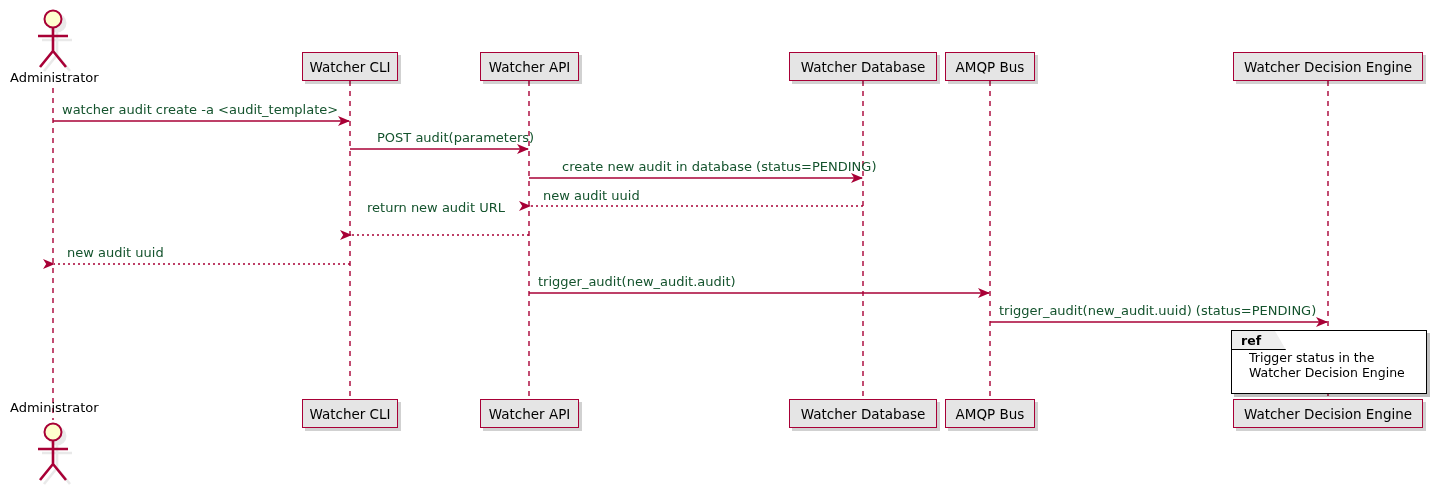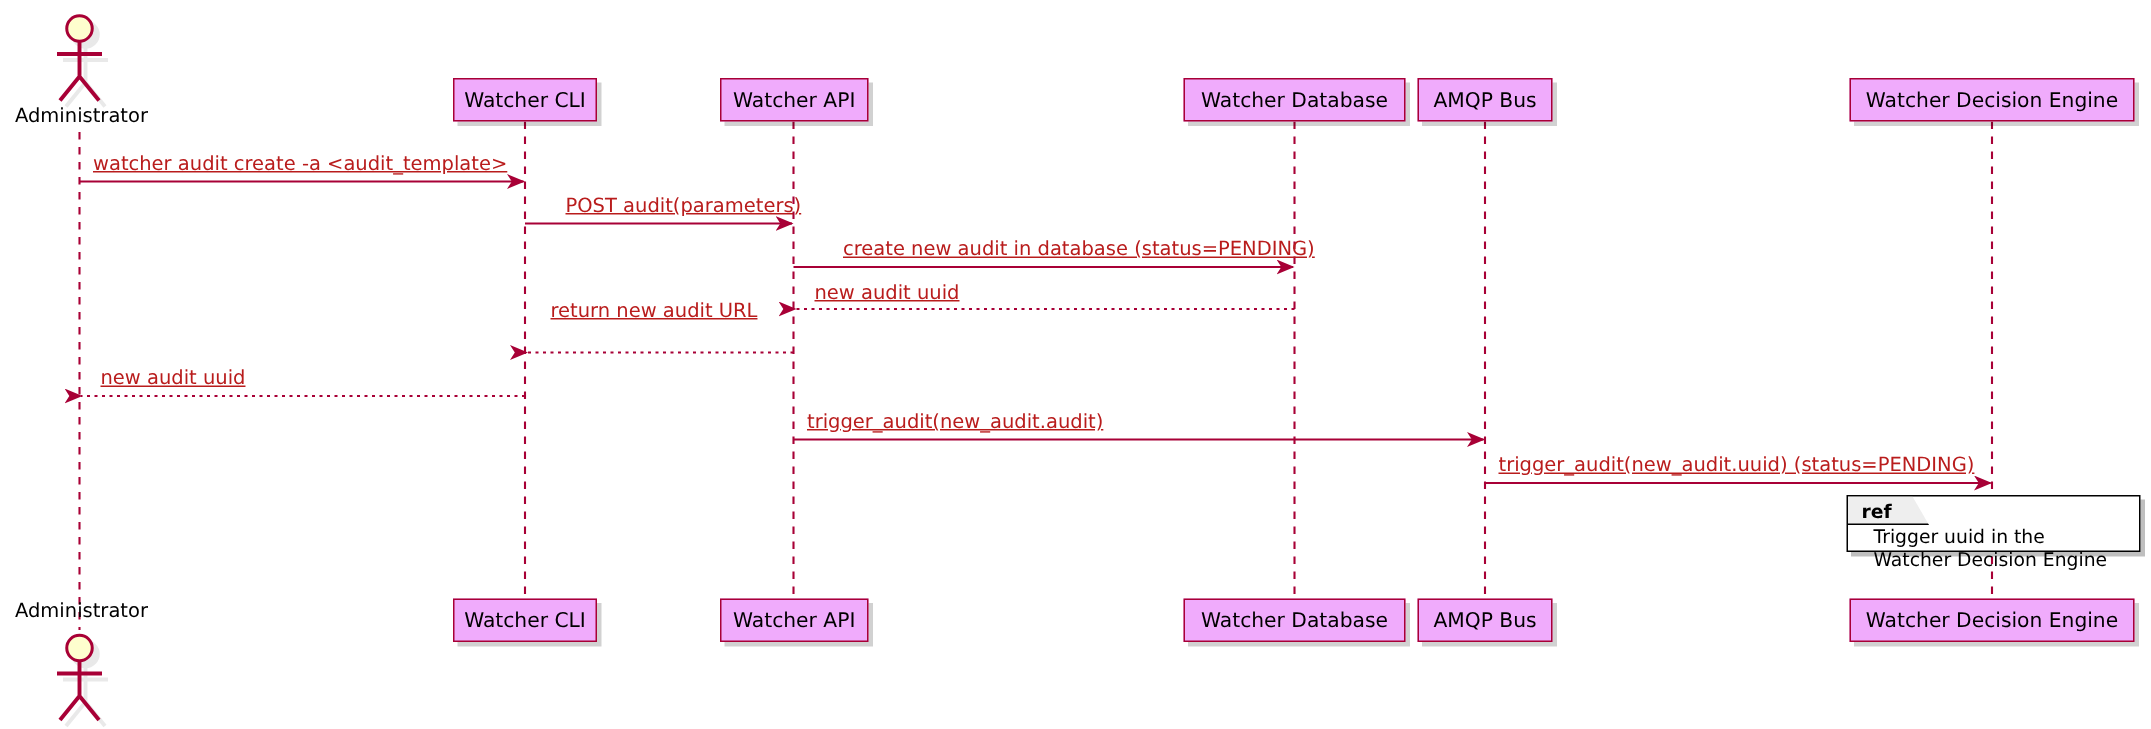--- a/index.html
+++ b/index.html
@@ -1,21 +1,21 @@
 <!DOCTYPE html>
 <html><head>
 <meta charset="utf-8">
 <style>
   html,body{margin:0;padding:0;background:#FFFFFF;}
   body{width:1434px;height:486px;position:relative;overflow:hidden;
        font-family:"DejaVu Sans","Liberation Sans",sans-serif;}
   #diagram{position:absolute;left:0;top:0;width:1434px;height:486px;}
-  .lbl{position:absolute;white-space:pre;font-size:13px;color:#b91c1c;
-       font-family:"DejaVu Sans","Liberation Sans",sans-serif;text-decoration:underline;}
-  .pbox{position:absolute;background:#f0abfc;border:1.5px solid #A80036;
+  .lbl{position:absolute;white-space:pre;font-size:13px;color:#14532d;
+       font-family:"DejaVu Sans","Liberation Sans",sans-serif;}
+  .pbox{position:absolute;background:#e5e5e5;border:1.5px solid #A80036;
         box-shadow:3px 3px 0px 0px rgba(0,0,0,0.18);
         display:flex;align-items:center;justify-content:center;
         font-size:13.5px;color:#000000;white-space:nowrap;box-sizing:border-box;}
   .actorname{position:absolute;font-size:13px;color:#000;white-space:nowrap;}
   .refbox{position:absolute;background:#FFFFFF;border:1.5px solid #000000;
           box-shadow:3px 3px 0px 0px rgba(0,0,0,0.25);box-sizing:border-box;}
   .reftab{position:absolute;left:0;top:0;height:18px;background:#EEEEEE;
           border-right:1.5px solid #000;border-bottom:1.5px solid #000;}
   .reftxt{position:absolute;font-size:12.5px;color:#000;line-height:16px;white-space:pre;}
   .reflabel{position:absolute;font-size:12.5px;font-weight:bold;color:#000;}
@@ -117,19 +117,19 @@
       <div class="lbl" style="left: 62px; top: 102px;">watcher audit create -a &lt;audit_template&gt;</div>
       <div class="lbl" style="left: 359px; top: 130px; margin-left: 18px;">POST audit(parameters)</div>
       <div class="lbl" style="left: 562px; top: 159px;">create new audit in database (status=PENDING)</div>
       <div class="lbl" style="left: 543px; top: 188px;">new audit uuid</div>
       <div class="lbl" style="left: 367px; top: 200px;">return new audit URL</div>
       <div class="lbl" style="left: 67px; top: 245px;">new audit uuid</div>
       <div class="lbl" style="left: 538px; top: 274px;">trigger_audit(new_audit.audit)</div>
       <div class="lbl" style="left: 999px; top: 303px;">trigger_audit(new_audit.uuid) (status=PENDING)</div>
     </div>
 
-  <div class="refbox" id="refbox" style="left: 1231px; top: 330px; width: 196px; height: 38px;">
+  <div class="refbox" id="refbox" style="left: 1231px; top: 330px; width: 196px; height: 64px;">
     <div class="reftab" id="reftab" style="width: 54px; clip-path: polygon(0px 0px, 43px 0px, 54px 100%, 0px 100%);"></div>
     <div class="reflabel" id="reflabel" style="left: 9px; top: 2px;">ref</div>
-    <div class="reftxt" id="reftxt1" style="left: 17px; top: 19px;">Trigger uuid in the</div>
+    <div class="reftxt" id="reftxt1" style="left: 17px; top: 19px;">Trigger status in the</div>
     <div class="reftxt" id="reftxt2" style="left: 17px; top: 34px;">Watcher Decision Engine</div>
   </div>
 </div>
 
 </body></html>

